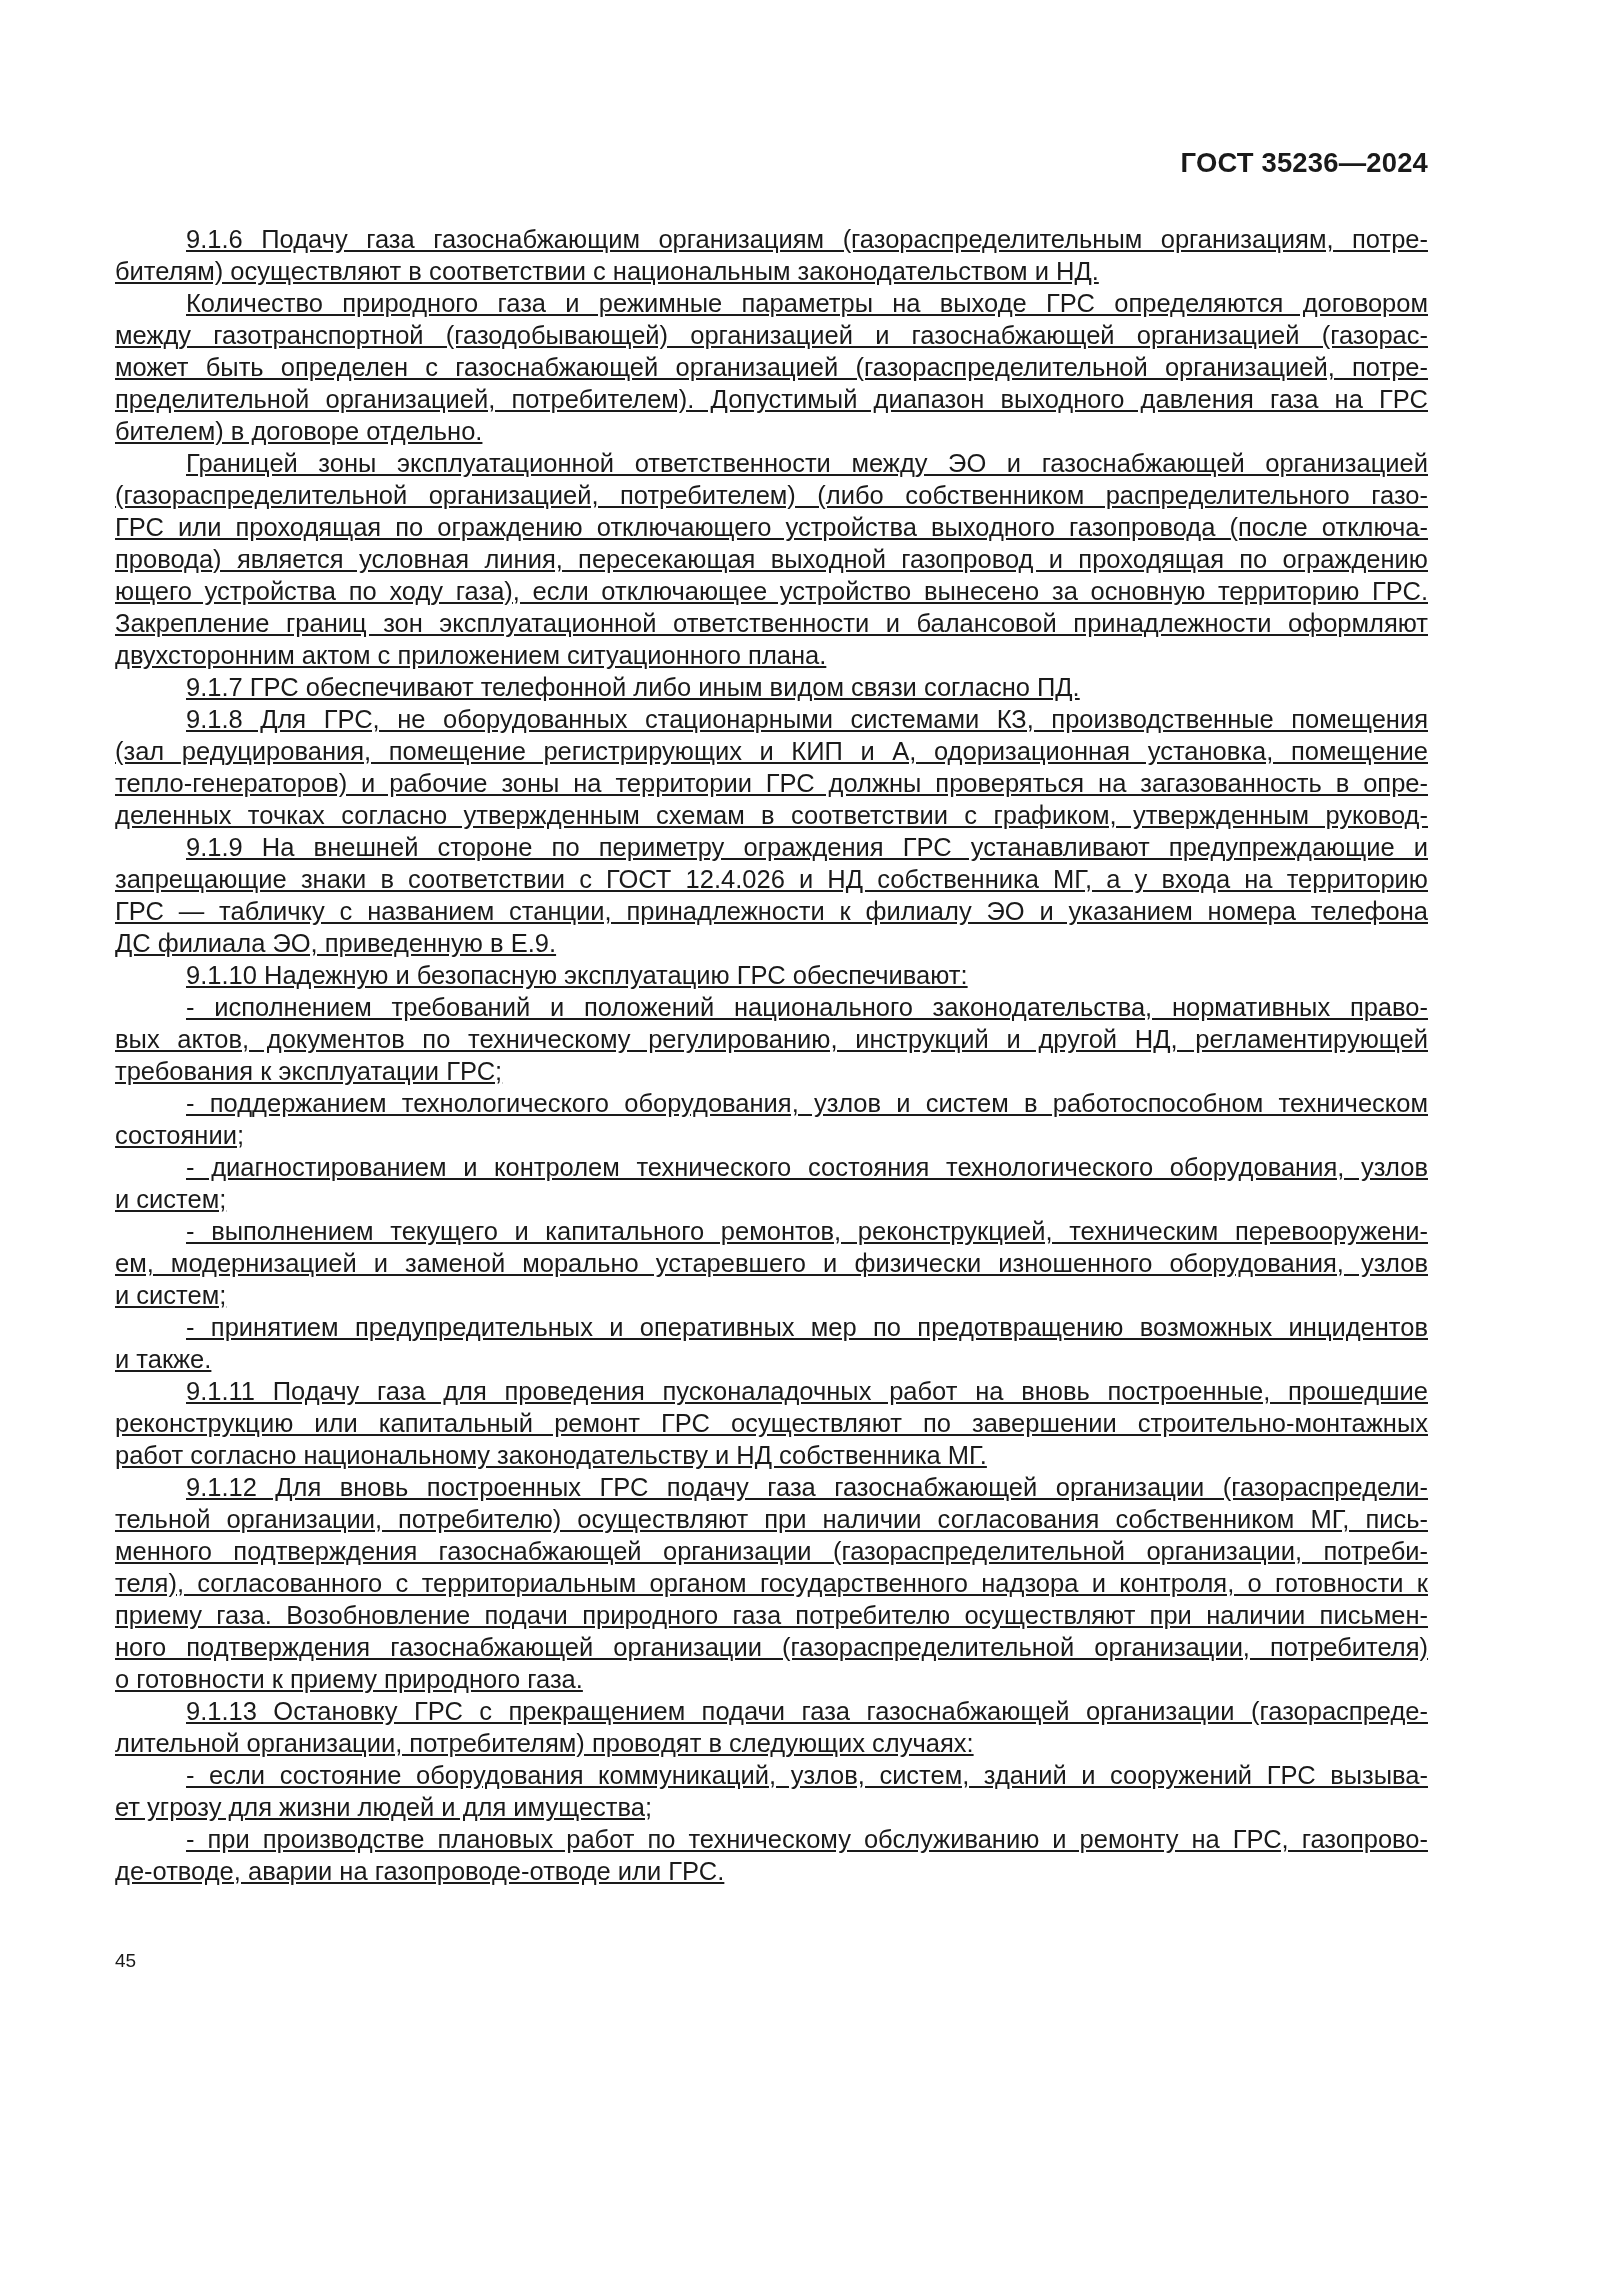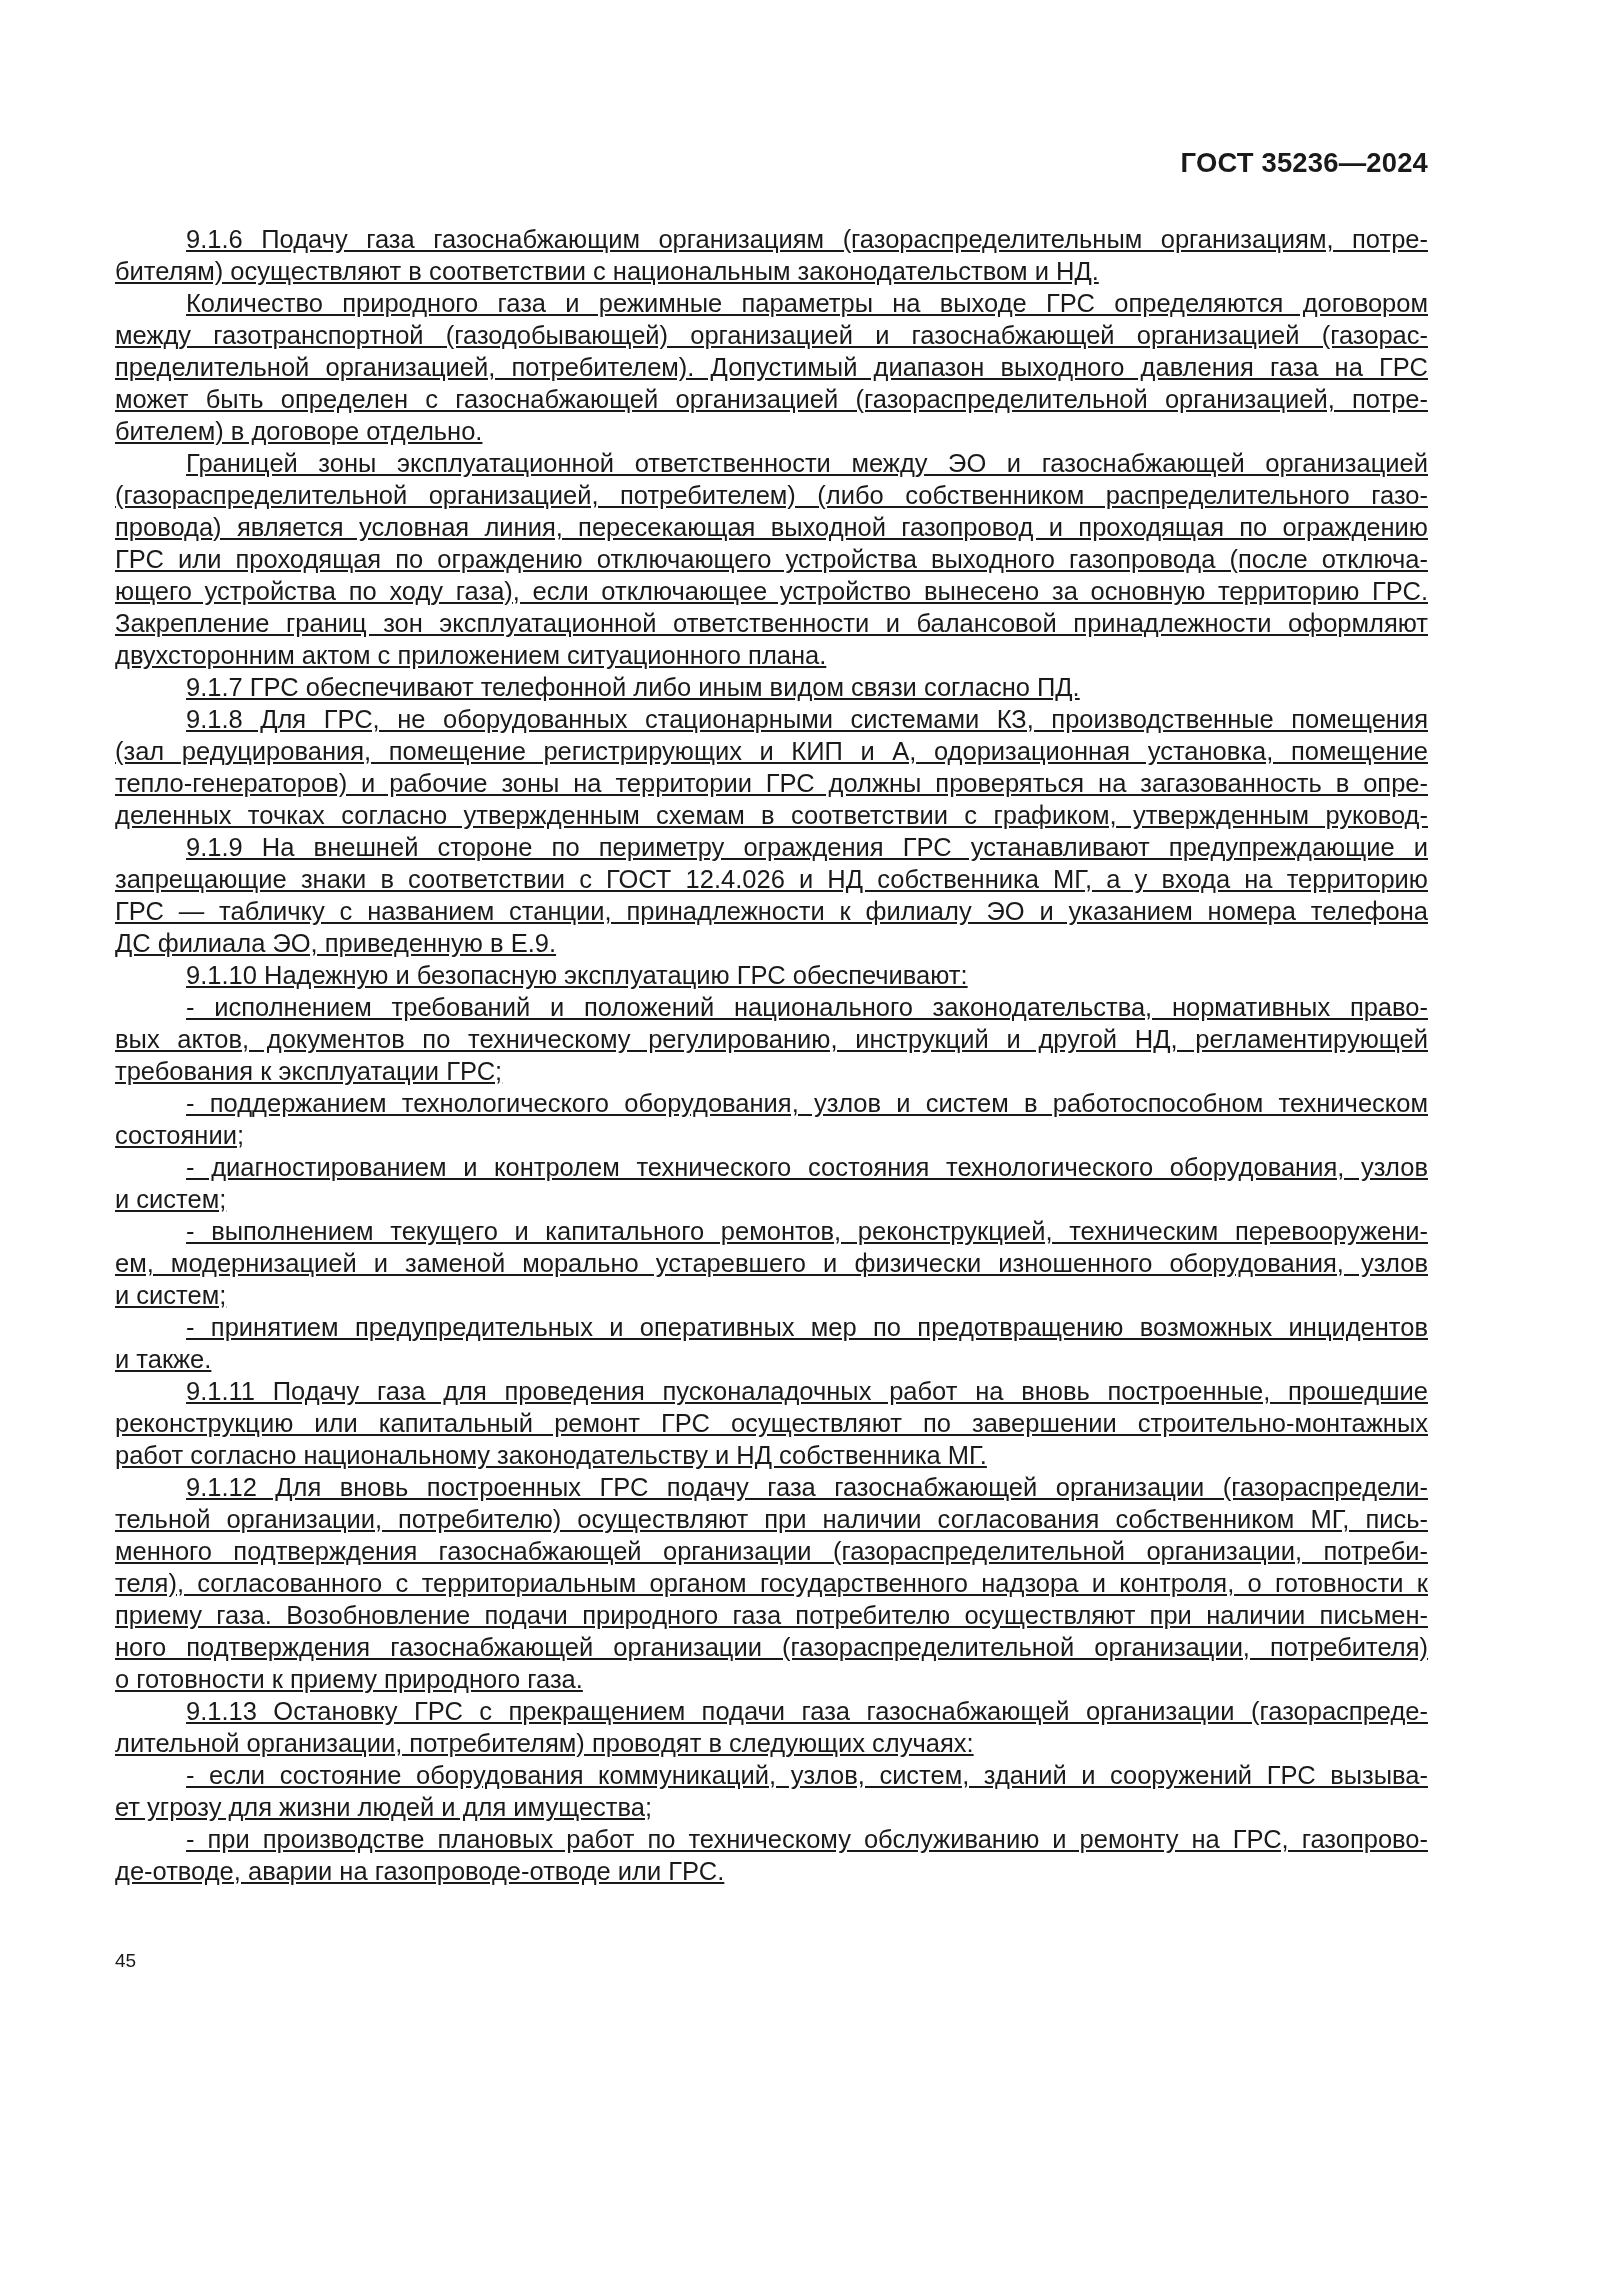--- a/index.html
+++ b/index.html
@@ -71,29 +71,29 @@
   <div class="col doc-header">ГОСТ 35236—2024</div>
 
   <div class="col doc-body">
       <div class="paragraph">
         <div class="line indent">9.1.6 Подачу газа газоснабжающим организациям (газораспределительным организациям, потре-</div>
         <div class="line final">бителям) осуществляют в соответствии с национальным законодательством и НД.</div>
       </div>
       <div class="paragraph">
         <div class="line indent">Количество природного газа и режимные параметры на выходе ГРС определяются договором</div>
         <div class="line">между газотранспортной (газодобывающей) организацией и газоснабжающей организацией (газорас-</div>
+        <div class="line">может быть определен с газоснабжающей организацией (газораспределительной организацией, потре-</div>
         <div class="line">пределительной организацией, потребителем). Допустимый диапазон выходного давления газа на ГРС</div>
-        <div class="line">может быть определен с газоснабжающей организацией (газораспределительной организацией, потре-</div>
         <div class="line final">бителем) в договоре отдельно.</div>
       </div>
       <div class="paragraph">
         <div class="line indent">Границей зоны эксплуатационной ответственности между ЭО и газоснабжающей организацией</div>
         <div class="line">(газораспределительной организацией, потребителем) (либо собственником распределительного газо-</div>
+        <div class="line">ГРС или проходящая по ограждению отключающего устройства выходного газопровода (после отключа-</div>
         <div class="line">провода) является условная линия, пересекающая выходной газопровод и проходящая по ограждению</div>
-        <div class="line">ГРС или проходящая по ограждению отключающего устройства выходного газопровода (после отключа-</div>
         <div class="line">ющего устройства по ходу газа), если отключающее устройство вынесено за основную территорию ГРС.</div>
         <div class="line">Закрепление границ зон эксплуатационной ответственности и балансовой принадлежности оформляют</div>
         <div class="line final">двухсторонним актом с приложением ситуационного плана.</div>
       </div>
       <div class="paragraph">
         <div class="line indent final">9.1.7 ГРС обеспечивают телефонной либо иным видом связи согласно ПД.</div>
       </div>
       <div class="paragraph">
         <div class="line indent">9.1.8 Для ГРС, не оборудованных стационарными системами КЗ, производственные помещения</div>
         <div class="line">(зал редуцирования, помещение регистрирующих и КИП и А, одоризационная установка, помещение</div>

